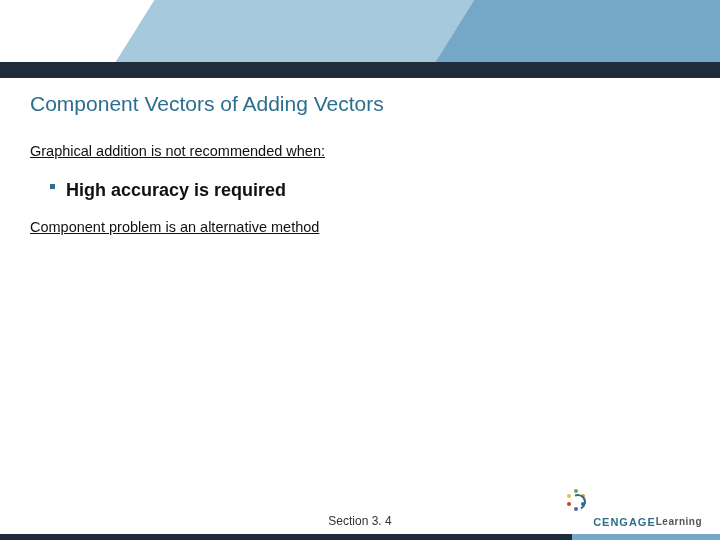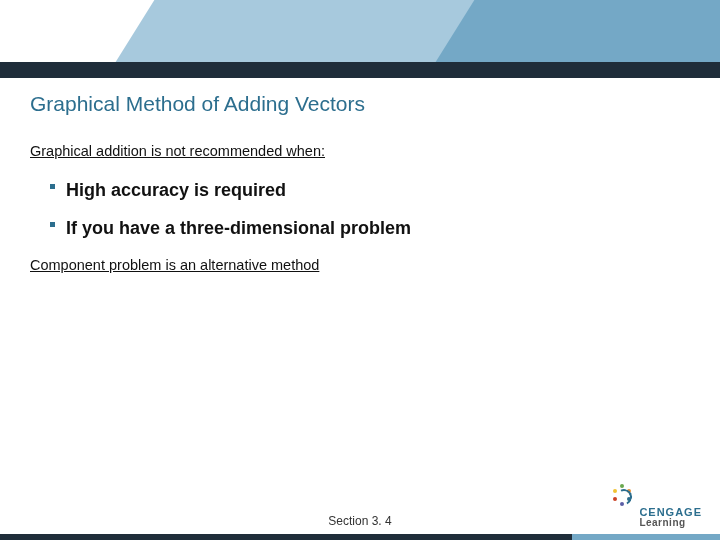--- a/index.html
+++ b/index.html
@@ -127,21 +127,21 @@
     left: 5px; top: 5px;
     width: 12px; height: 12px;
     border: 2px solid #2c6e8e;
     border-left-color: transparent;
     border-bottom-color: transparent;
     border-radius: 50%;
     transform: rotate(20deg);
   }
   .logo-text {
     display: flex;
-    flex-direction: column;
+    flex-direction: row;
     line-height: 1;
     margin-top: 46px;
   }
   .logo-text .l1 {
     font-size: 11px;
     letter-spacing: 1px;
     color: #2c6e8e;
     font-weight: 600;
   }
   .logo-text .l2 {
@@ -154,27 +154,26 @@
 </head>
 <body>
 
 <div class="banner">
   <div class="shape1"></div>
   <div class="shape2"></div>
   <div class="bar"></div>
 </div>
 
 <div class="content">
-  <h1 class="title">Graphical Method of Adding Vectors</h1>
+  <h1 class="title">Component Vectors of Adding Vectors</h1>
 
   <p class="para">Graphical addition is not recommended when:</p>
 
   <ul class="bullets">
     <li>High accuracy is required</li>
-    <li>If you have a three-dimensional problem</li>
   </ul>
 
   <p class="para">Component problem is an alternative method</p>
 
 </div>
 
 <div class="footer">
   <div class="section-label">Section 3. 4</div>
   <div class="logo">
     <div class="logo-mark">

